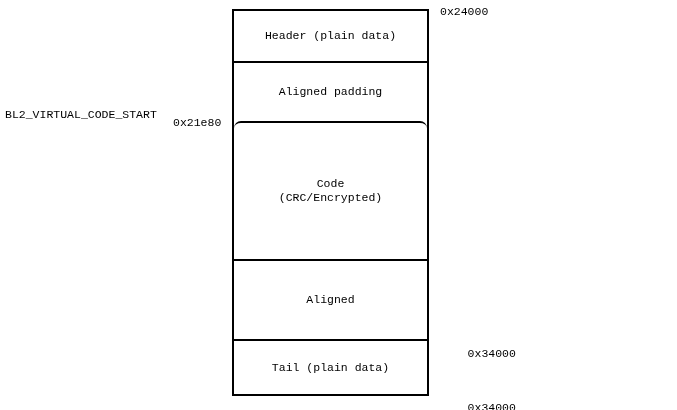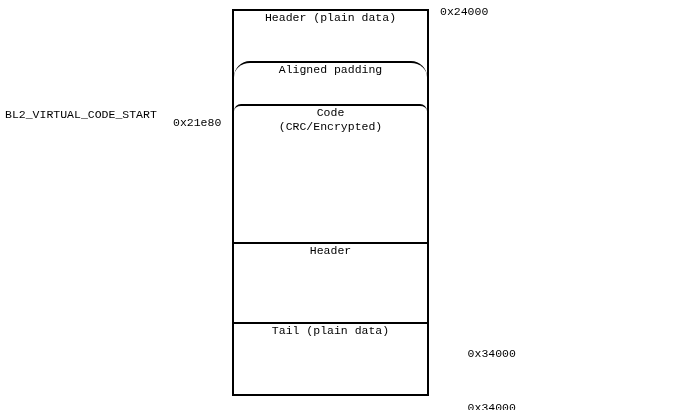--- a/index.html
+++ b/index.html
@@ -29,28 +29,28 @@
     border: 2px solid #000000;
     box-sizing: border-box;
     display: flex;
     flex-direction: column;
     background: #ffffff;
   }
   .section {
     display: flex;
     flex-direction: column;
     align-items: center;
-    justify-content: flex-start;
+    justify-content: center;
     text-align: center;
     box-sizing: border-box;
     flex: none;
   }
   .section + .section { border-top: 2px solid #000000; }
   .sec-header  { height: 50px; }
-  .sec-padding { height: 43px; border-radius: 16px; }
+  .sec-padding { height: 60px; }
   .sec-code    { height: 138px; border-radius: 7px; }
   .sec-unused  { height: 80px; }
   .sec-tail    { flex: 1; }
   .addr-label {
     position: absolute;
     white-space: pre;
   }
   .marker-top      { left: 440px; top: 5px; display: flex; gap: 3px; }
   .marker-header-end  { left: 440px; top: 50px; }
   .marker-padding-end { left: 440px; top: 109px; }
@@ -72,21 +72,21 @@
       <span>Header (plain data)</span>
     </div>
     <div class="section sec-padding">
       <span>Aligned padding</span>
     </div>
     <div class="section sec-code">
       <span>Code</span>
       <span>(CRC/Encrypted)</span>
     </div>
     <div class="section sec-unused">
-      <span>Header</span>
+      <span>Aligned</span>
     </div>
     <div class="section sec-tail">
       <span>Tail (plain data)</span>
     </div>
   </div>
 
   <div class="addr-label marker-top">
     <span>0x24000</span>
   </div>
 

